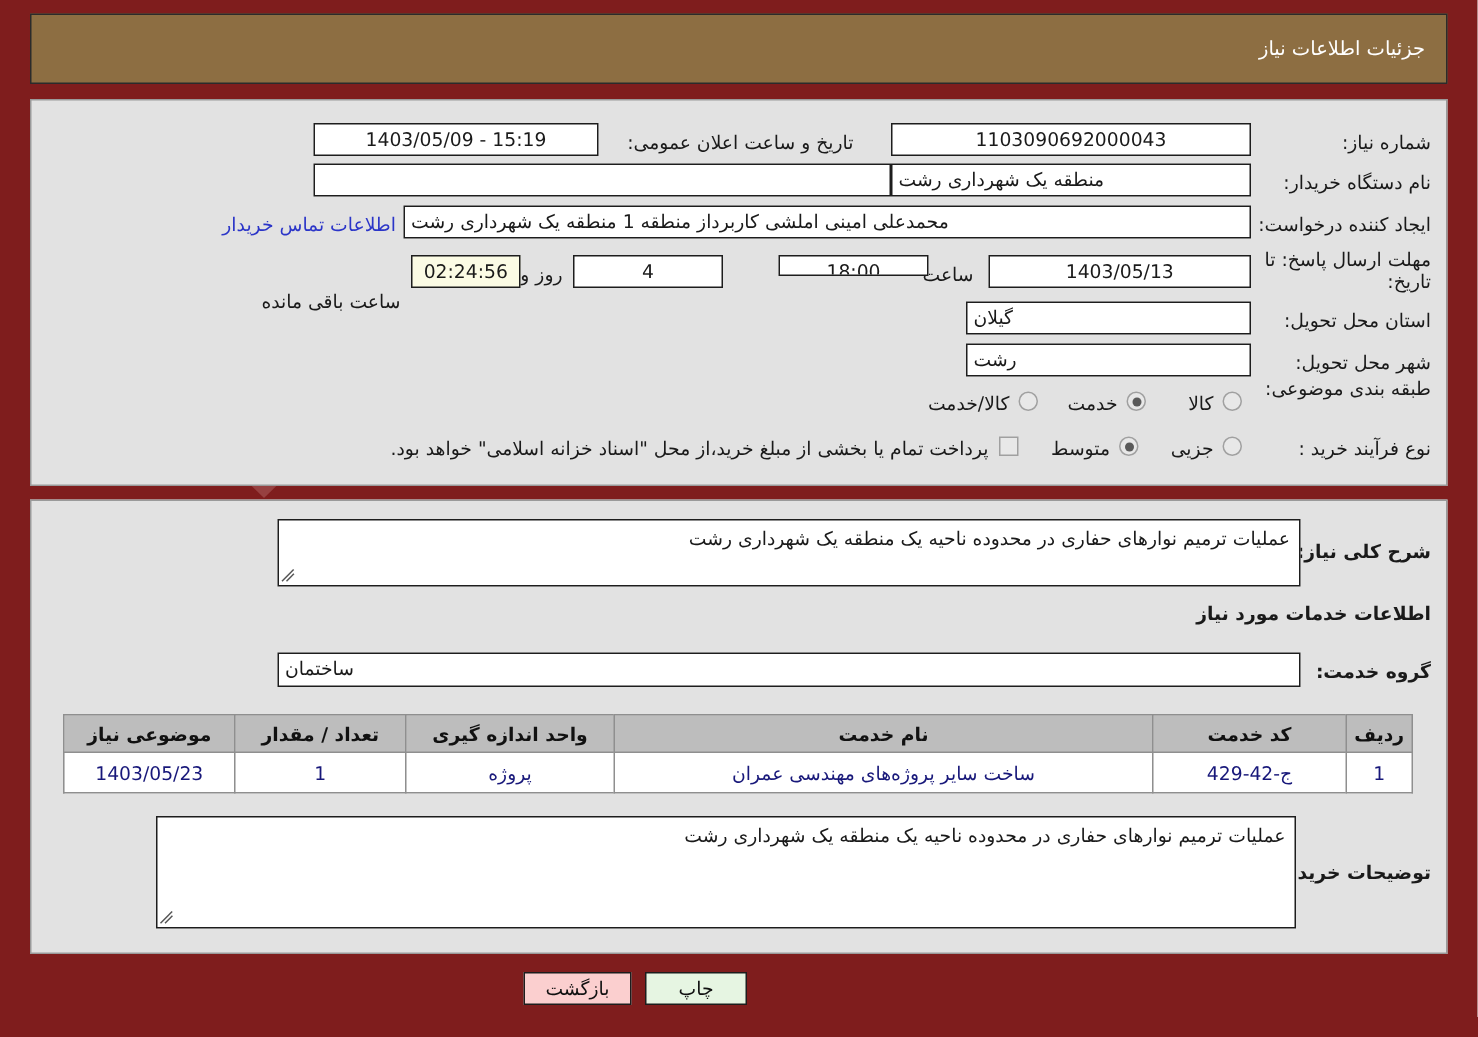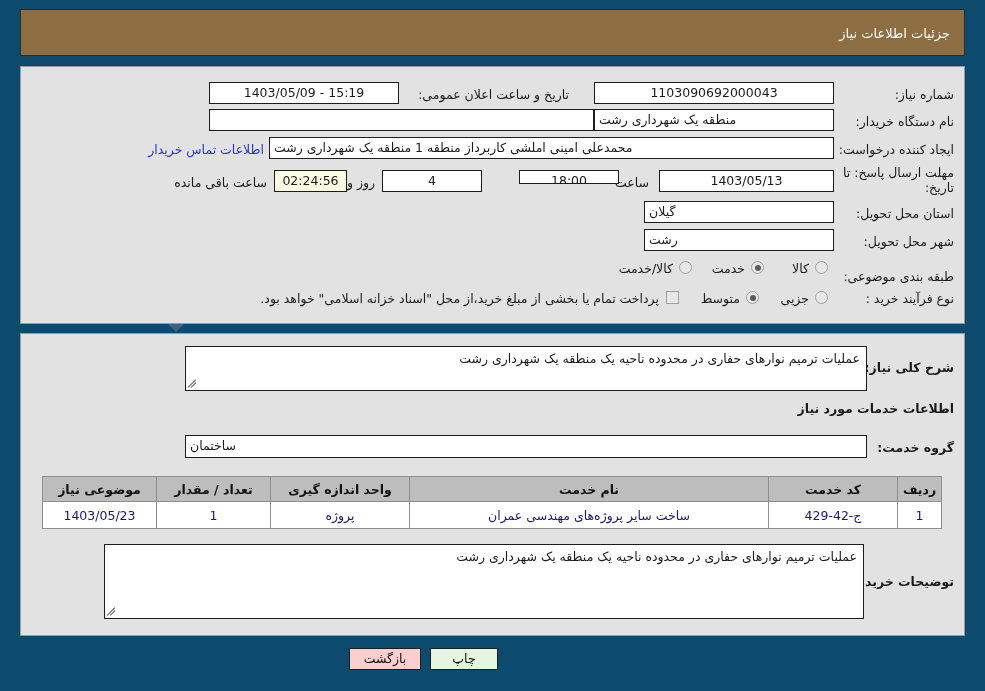--- a/index.html
+++ b/index.html
@@ -5,21 +5,21 @@
   html, body {
     margin: 0;
     padding: 0;
     background: #e2e2e2;
     font-family: "DejaVu Sans", "Liberation Sans", sans-serif;
   }
   #page {
     position: relative;
     width: 985px;
     height: 691px;
-    background: #0c4a6e;
+    background: #7f1d1d;
     overflow: hidden;
     direction: rtl;
   }
 
   
   .header-bar {
     position: absolute;
     left: 20px;
     top: 9px;
     width: 945px;
@@ -265,29 +265,29 @@
     <div class="fld" style="right:130px; top:70px; width:565px; height:22px;">محمدعلی امینی املشی کاربرداز منطقه 1 منطقه یک شهرداری رشت</div>
     <div class="link" style="right:700px; top:76px;">اطلاعات تماس خریدار</div>
 
     <div class="lbl" style="right:10px; top:98px; width:112px; white-space:normal; line-height:15px;">مهلت ارسال پاسخ: تا تاریخ:</div>
     <div class="fld center" style="right:130px; top:103px; width:175px; height:22px;">1403/05/13</div>
     <div class="lbl" style="right:315px; top:109px;">ساعت</div>
     <div class="fld center" style="right:345px; top:103px; width:100px; height:14px;">18:00</div>
     <div class="fld center" style="right:482px; top:103px; width:100px; height:22px;">4</div>
     <div class="lbl" style="right:589px; top:109px;">روز و</div>
     <div class="fld center timer" style="right:617px; top:103px; width:73px; height:22px;">02:24:56</div>
-    <div class="lbl" style="right:697px; top:109px;">ساعت باقی مانده</div>
+    <div class="lbl" style="right:697px; top:127px;">ساعت باقی مانده</div>
 
     <div class="lbl" style="right:10px; top:140px;">استان محل تحویل:</div>
     <div class="fld" style="right:130px; top:134px; width:190px; height:22px;">گیلان</div>
 
     <div class="lbl" style="right:10px; top:168px;">شهر محل تحویل:</div>
     <div class="fld" style="right:130px; top:162px; width:190px; height:22px;">رشت</div>
 
-    <div class="lbl" style="right:10px; top:203px;">طبقه بندی موضوعی:</div>
+    <div class="lbl" style="right:10px; top:185px;">طبقه بندی موضوعی:</div>
 
     <div class="radio" style="right:136px; top:194px;"></div>
     <div class="lbl" style="right:155px; top:195px;">کالا</div>
 
     <div class="radio on" style="right:200px; top:194px;"></div>
     <div class="lbl" style="right:219px; top:195px;">خدمت</div>
 
     <div class="radio" style="right:272px; top:194px;"></div>
     <div class="lbl" style="right:291px; top:195px;">کالا/خدمت</div>
 

